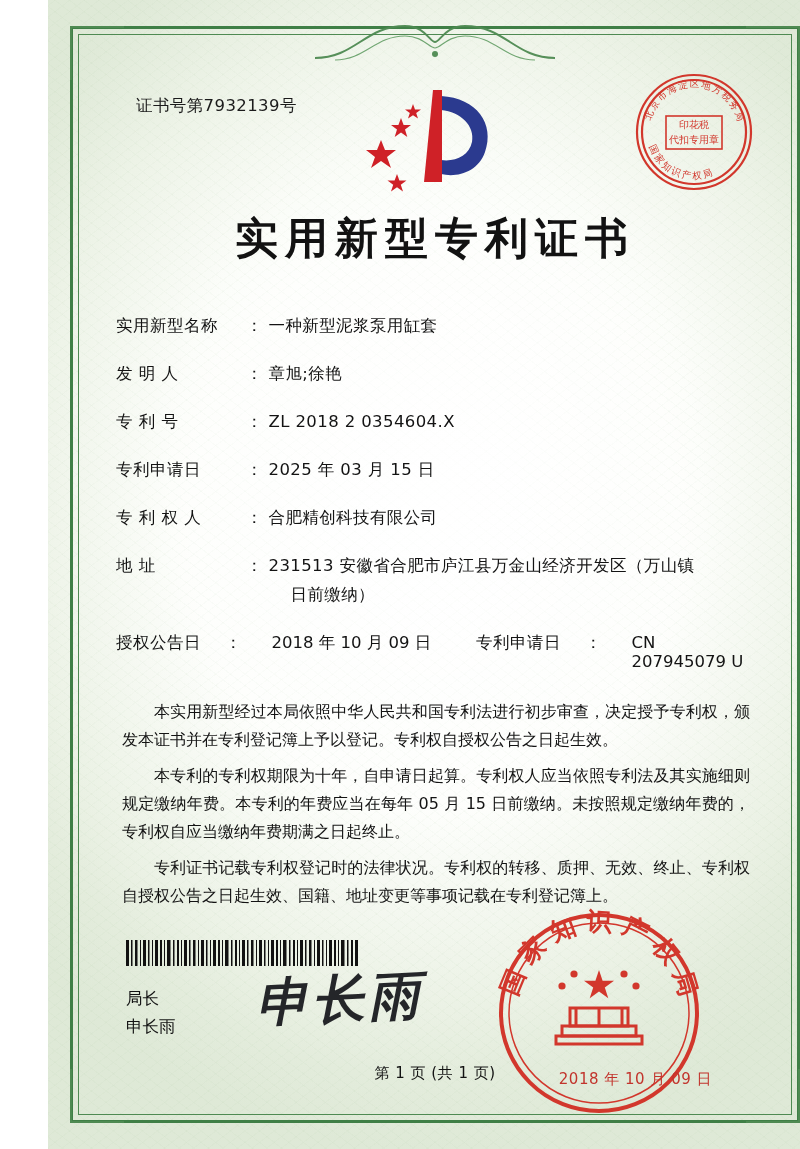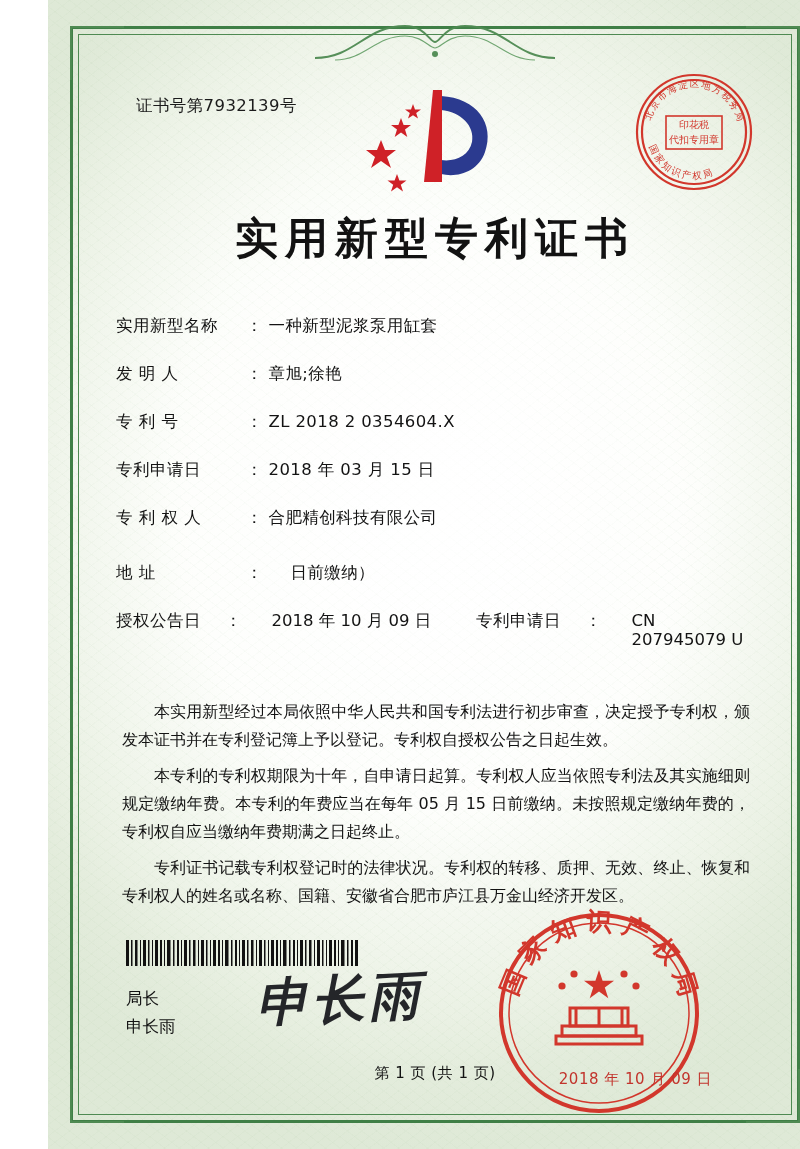--- a/index.html
+++ b/index.html
@@ -320,33 +320,34 @@
 
       <div class="field-row">
         <span class="field-label">专 利 号</span>
         <span class="field-sep">：</span>
         <span class="field-value">ZL 2018 2 0354604.X</span>
       </div>
 
       <div class="field-row">
         <span class="field-label">专利申请日</span>
         <span class="field-sep">：</span>
-        <span class="field-value">2018 年 03 月 15 日</span>
+        <span class="field-value">2025 年 03 月 15 日</span>
       </div>
 
       <div class="field-row">
         <span class="field-label">专 利 权 人</span>
         <span class="field-sep">：</span>
         <span class="field-value">合肥精创科技有限公司</span>
       </div>
 
       <div class="field-row">
         <span class="field-label">地 址</span>
         <span class="field-sep">：</span>
         <span class="field-value">
+          <span>231513 安徽省合肥市庐江县万金山经济开发区（万山镇</span>
           <span class="cont">日前缴纳）</span>
         </span>
       </div>
 
       <div class="two-col">
         <span class="col left">
           <span class="lbl">授权公告日</span>
           <span class="field-sep">：</span>
           <span>2018 年 10 月 09 日</span>
         </span>
@@ -355,21 +356,21 @@
           <span class="field-sep">：</span>
           <span>CN 207945079 U</span>
         </span>
       </div>
 
     </div>
 
     <div class="paragraphs">
       <p>本实用新型经过本局依照中华人民共和国专利法进行初步审查，决定授予专利权，颁发本证书并在专利登记簿上予以登记。专利权自授权公告之日起生效。</p>
       <p>本专利的专利权期限为十年，自申请日起算。专利权人应当依照专利法及其实施细则规定缴纳年费。本专利的年费应当在每年 05 月 15 日前缴纳。未按照规定缴纳年费的，专利权自应当缴纳年费期满之日起终止。</p>
-      <p>专利证书记载专利权登记时的法律状况。专利权的转移、质押、无效、终止、恢复和专利权人的姓名或名称、国籍、安徽省合肥市庐江县万金山经济开发区。</p>
+      <p>专利证书记载专利权登记时的法律状况。专利权的转移、质押、无效、终止、专利权自授权公告之日起生效、国籍、地址变更等事项记载在专利登记簿上。</p>
     </div>
 
     <svg class="barcode" viewBox="0 0 235 26" preserveAspectRatio="none">
       <g fill="#111111">
         <rect x="0" y="0" width="3" height="26"></rect>
           <rect x="5" y="0" width="1.5" height="26"></rect>
         <rect x="9" y="0" width="2.5" height="26"></rect>
           <rect x="14" y="0" width="1" height="26"></rect>
         <rect x="17" y="0" width="3" height="26"></rect>
           <rect x="22" y="0" width="1.5" height="26"></rect>

